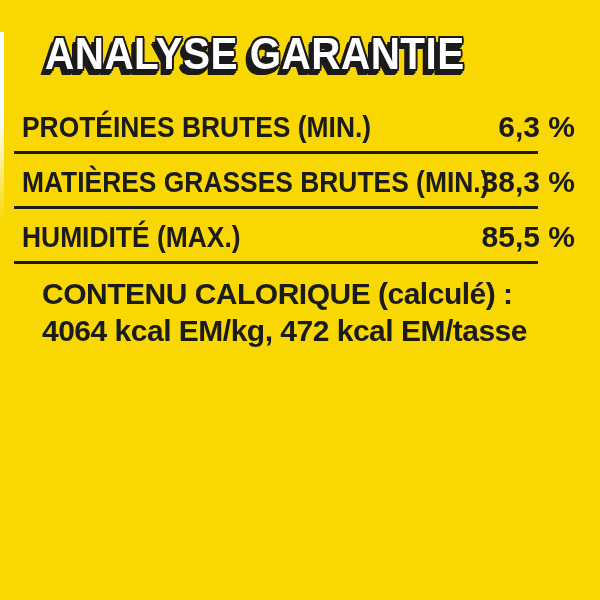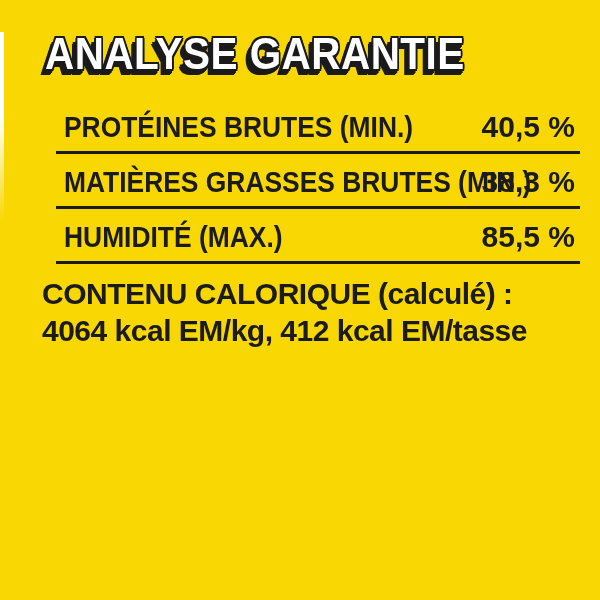--- a/index.html
+++ b/index.html
@@ -45,21 +45,21 @@
     transform-origin: left center;
     text-shadow:
       2px 0 #1B1B1B, -2px 0 #1B1B1B, 0 2px #1B1B1B, 0 -2px #1B1B1B,
       1.6px 1.6px #1B1B1B, -1.6px -1.6px #1B1B1B, 1.6px -1.6px #1B1B1B, -1.6px 1.6px #1B1B1B,
       -1px 3px #1B1B1B, -2px 3px #1B1B1B, -3px 4px #1B1B1B, -4px 5px #1B1B1B,
       -5px 6px #1B1B1B, -3px 6px #1B1B1B, -1px 5px #1B1B1B, 0 4px #1B1B1B,
       -5px 4px #1B1B1B, -6px 6px #1B1B1B, -2px 6px #1B1B1B;
   }
 
   .rows {
-    margin: 20px 25px 0 64px; 
+    margin: 20px 25px 0 22px; 
     padding-top: 3px;
   }
 
   .row {
     position: relative;
     height: 55px;
     display: flex;
     align-items: center;
   }
   .row::after {
@@ -102,34 +102,34 @@
 <div class="panel">
 
   <div class="edge-sliver"></div>
 
   <h1 class="title">ANALYSE GARANTIE</h1>
 
   <div class="rows">
 
     <div class="row">
       <span class="nutrient-name">PROTÉINES BRUTES (MIN.)</span>
-      <span class="nutrient-value">40,5 %</span>
+      <span class="nutrient-value">6,3 %</span>
     </div>
 
     <div class="row">
       <span class="nutrient-name">MATIÈRES GRASSES BRUTES (MIN.)</span>
       <span class="nutrient-value">38,3 %</span>
     </div>
 
 
     <div class="row">
       <span class="nutrient-name">HUMIDITÉ (MAX.)</span>
       <span class="nutrient-value">85,5 %</span>
     </div>
 
   </div>
 
   <div class="caloric">
     <div>CONTENU CALORIQUE (calculé) :</div>
-    <div>4064 kcal EM/kg, 412 kcal EM/tasse</div>
+    <div>4064 kcal EM/kg, 472 kcal EM/tasse</div>
   </div>
 
 </div>
 
 </body></html>

